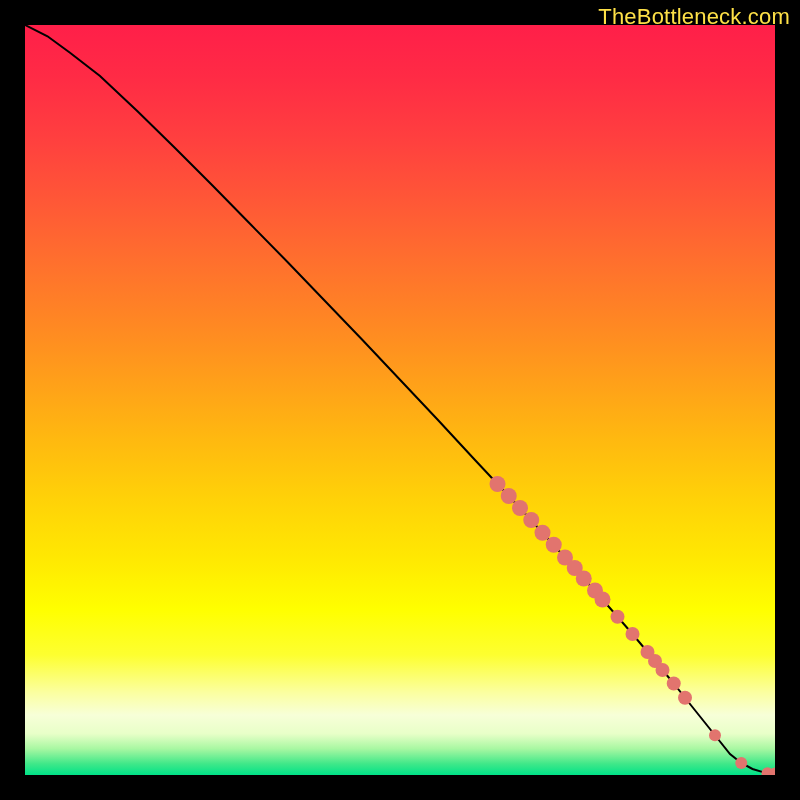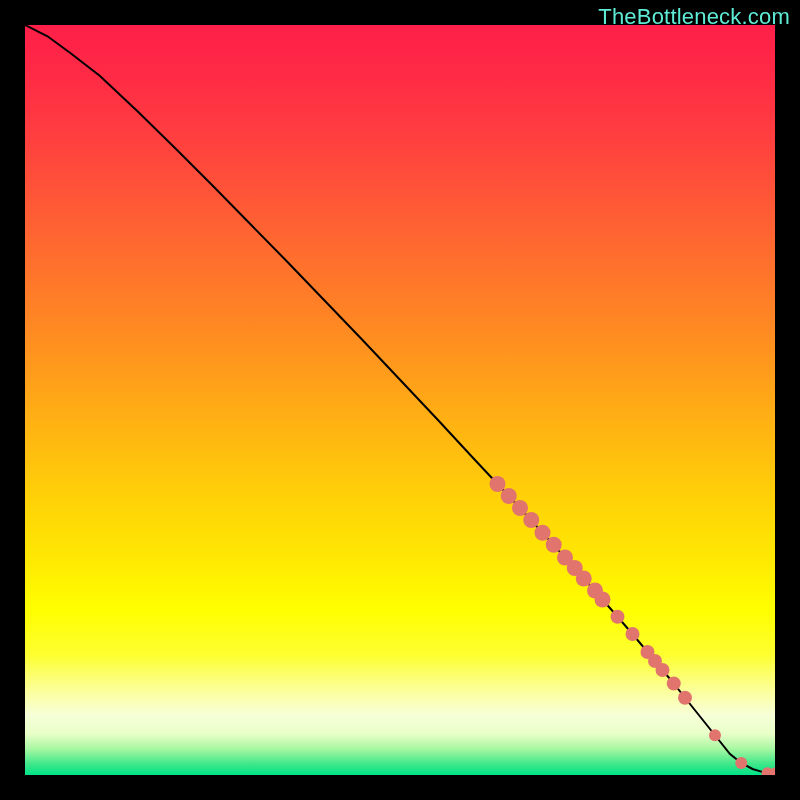--- a/index.html
+++ b/index.html
@@ -13,21 +13,21 @@
     width: 800px;
     height: 800px;
     background: #000000;
   }
   .watermark {
     position: absolute;
     top: 4px;
     right: 10px;
     font-family: Arial, Helvetica, sans-serif;
     font-size: 22px;
-    color: #5eead4;
+    color: #fde047;
     letter-spacing: 0.2px;
   }
   svg.plot {
     position: absolute;
     left: 25px;
     top: 25px;
     width: 750px;
     height: 750px;
     display: block;
   }

